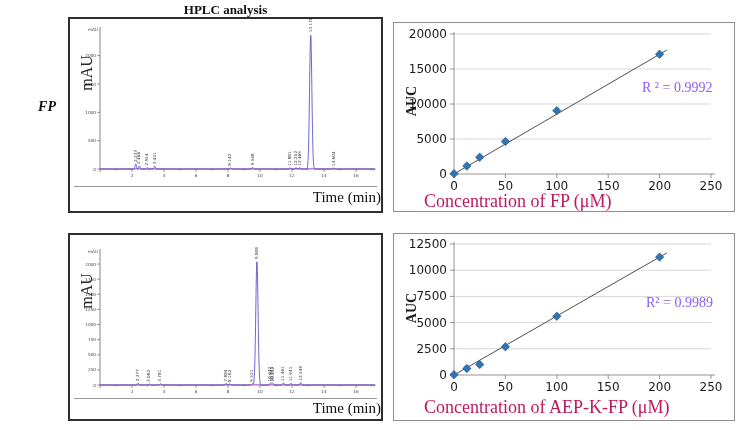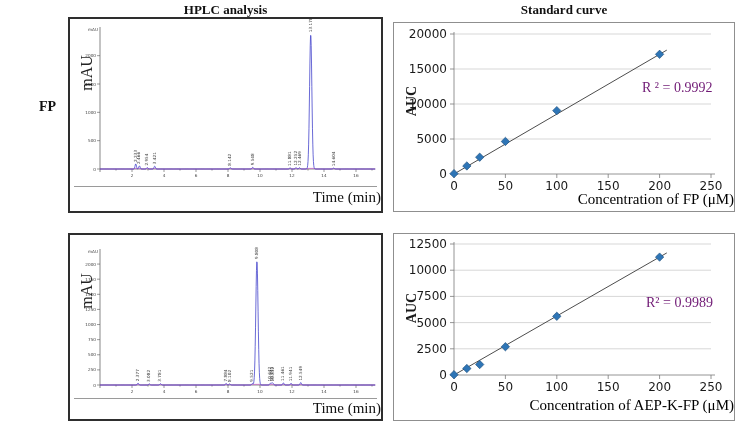--- a/index.html
+++ b/index.html
@@ -1,50 +1,49 @@
 <!DOCTYPE html>
 <html><head>
 <meta charset="utf-8">
 <style>
   html,body{margin:0;padding:0;background:#fff;}
   .figure{position:relative;width:737px;height:430px;background:#ffffff;
           font-family:"Liberation Serif",serif;overflow:hidden;}
   .col-title{position:absolute;text-align:center;font-size:13px;font-weight:bold;color:#111;}
   .title-left{left:68px;top:2px;width:315px;}
   .title-right{left:393px;top:2px;width:342px;}
-  .row-label{position:absolute;text-align:right;font-weight:bold;font-size:14px;color:#111;}
+  .row-label{position:absolute;text-align:right;font-weight:bold;font-size:14px;color:#111;font-style:italic;}
   .row-fp{left:0;top:99px;width:56px;}
   .row-aep{left:0;top:310px;width:64px;}
   .panel{position:absolute;background:#fff;box-sizing:border-box;}
   .panel-chrom{border:2px solid #2e2e2e;}
   .panel-scatter{border:1px solid #8f8f8f;}
   #panel-c0{left:68px;top:17px;width:315px;height:196px;}
   #panel-c1{left:393px;top:22px;width:342px;height:190px;}
   #panel-c2{left:68px;top:233px;width:315px;height:188px;}
   #panel-c3{left:393px;top:233px;width:342px;height:188px;}
   .panel svg{position:absolute;left:0;top:0;}
   svg text{font-family:"DejaVu Sans",sans-serif;}
   .maub{position:absolute;width:60px;height:16px;text-align:center;font-size:16px;color:#222;
         transform:rotate(-90deg);}
   .aucl{position:absolute;width:60px;height:16px;text-align:center;font-size:14px;font-weight:700;
         color:#1a1a1a;transform:rotate(-90deg);}
   .sep{position:absolute;left:4px;right:4px;height:1px;background:#9a9a9a;}
   .time-label{position:absolute;left:0;right:0;text-align:right;font-size:15px;color:#111;}
-  .conc-label{position:absolute;left:30px;right:0;text-align:right;font-size:15px;color:#000000;}
-  .r2{position:absolute;font-size:14px;color:#701a75;}
+  .conc-label{position:absolute;left:30px;right:0;text-align:left;font-size:18px;color:#be185d;}
+  .r2{position:absolute;font-size:14px;color:#8b5cf6;}
   #r2-c1{left:248px;top:57px;}
   #r2-c3{left:252px;top:61px;}
 </style>
 </head>
 <body>
 
 <div class="figure">
 
   <div class="col-title title-left">HPLC analysis</div>
-  <div class="col-title title-right">Standard curve</div>
 
   <div class="row-label row-fp">FP</div>
 
   <div class="panel panel-chrom" id="panel-c0">
     <svg id="svg-c0" width="311" height="192" viewBox="0 0 311 192">
         <line x1="30" y1="8" x2="30" y2="153" stroke="#555" stroke-width="0.7"></line>
         <line x1="30" y1="150" x2="305.2" y2="150" stroke="#555" stroke-width="0.7"></line>
         <text x="28" y="12" text-anchor="end" font-size="4.2px" fill="#444">mAU</text>
         <line x1="27" y1="150" x2="30" y2="150" stroke="#555" stroke-width="0.6"></line>
         <text x="26" y="151.6" text-anchor="end" font-size="4.2px" fill="#444">0</text>

